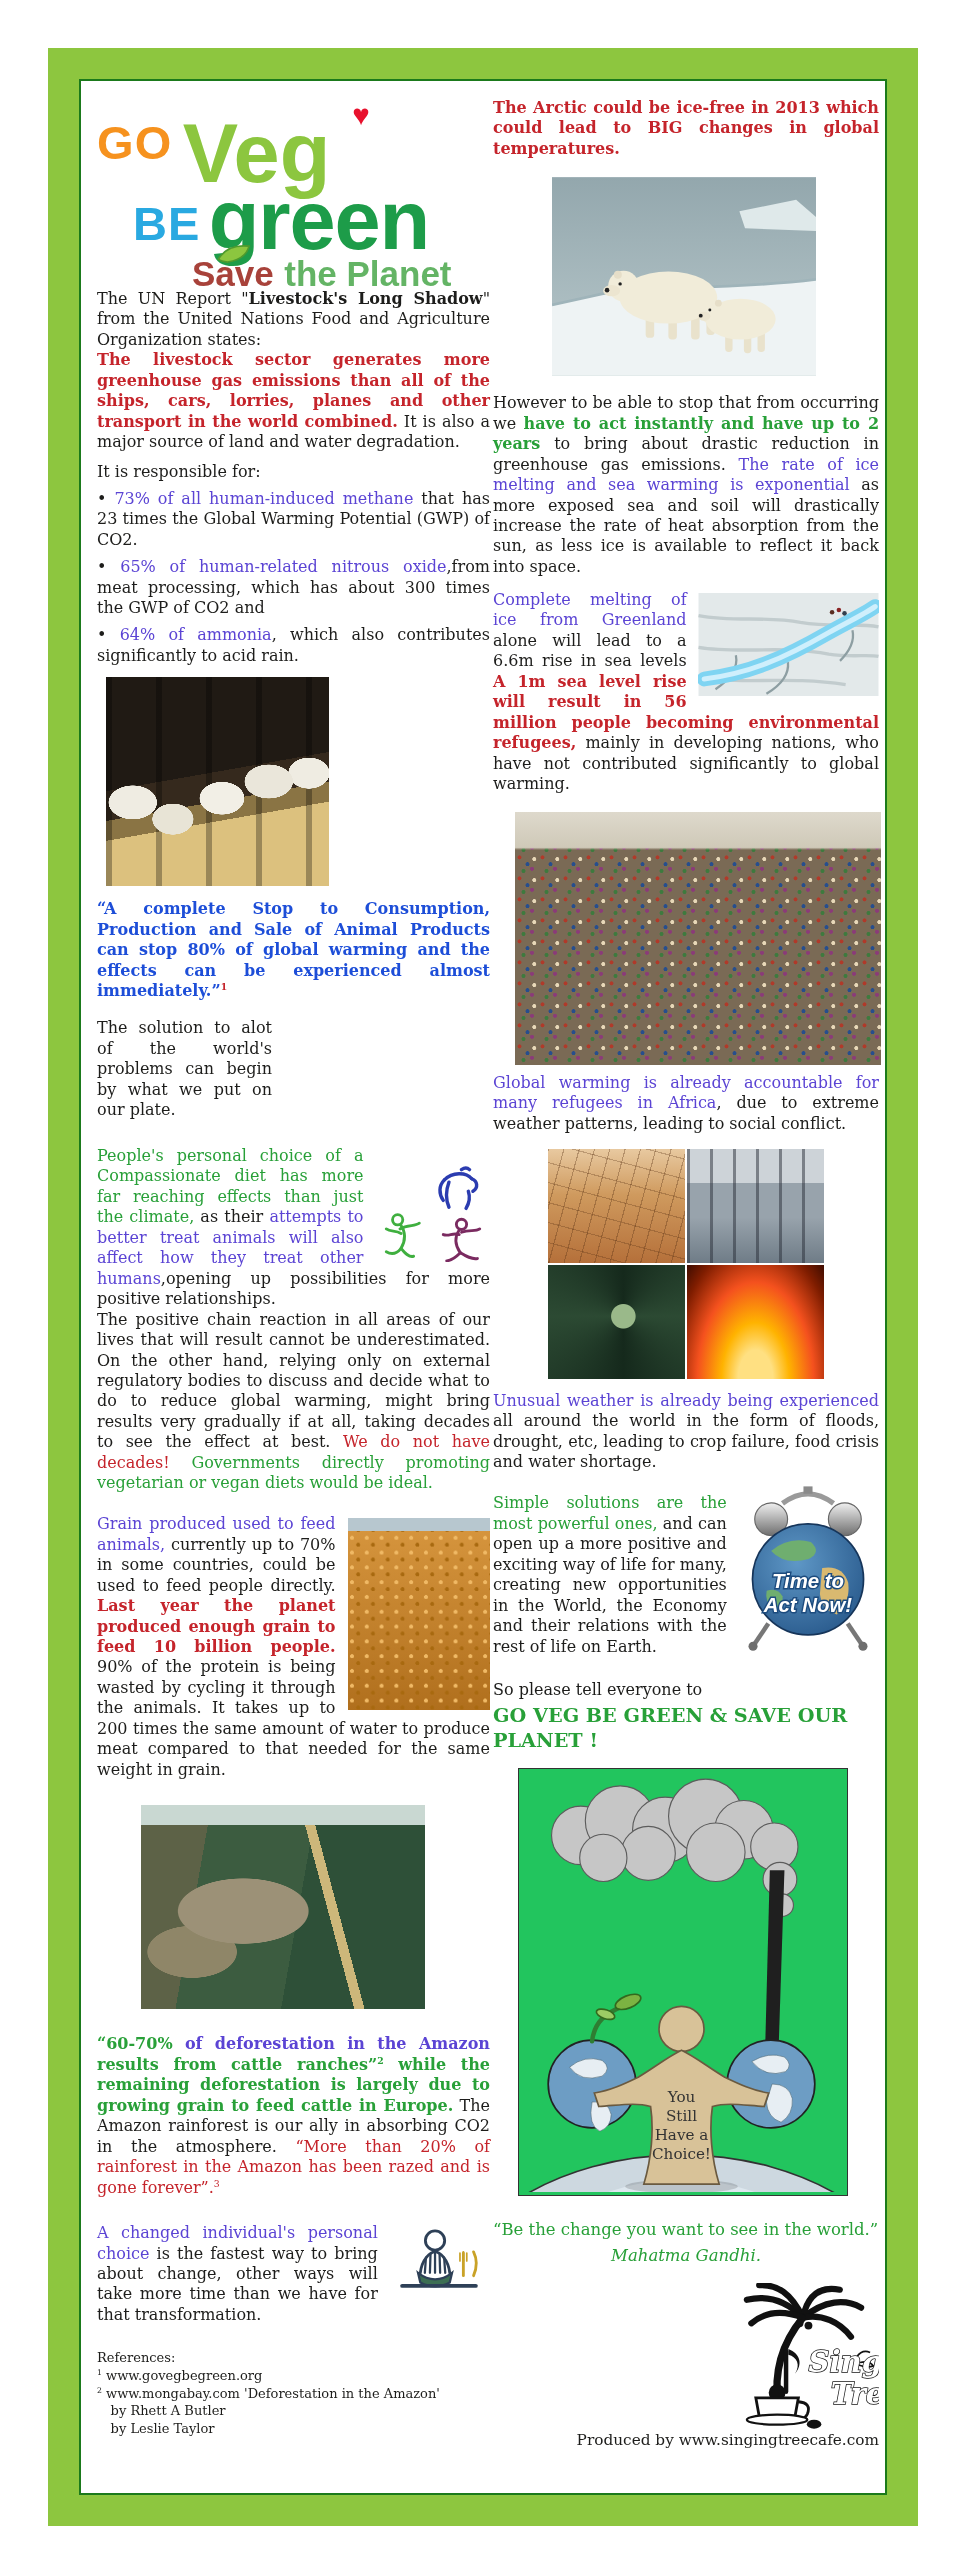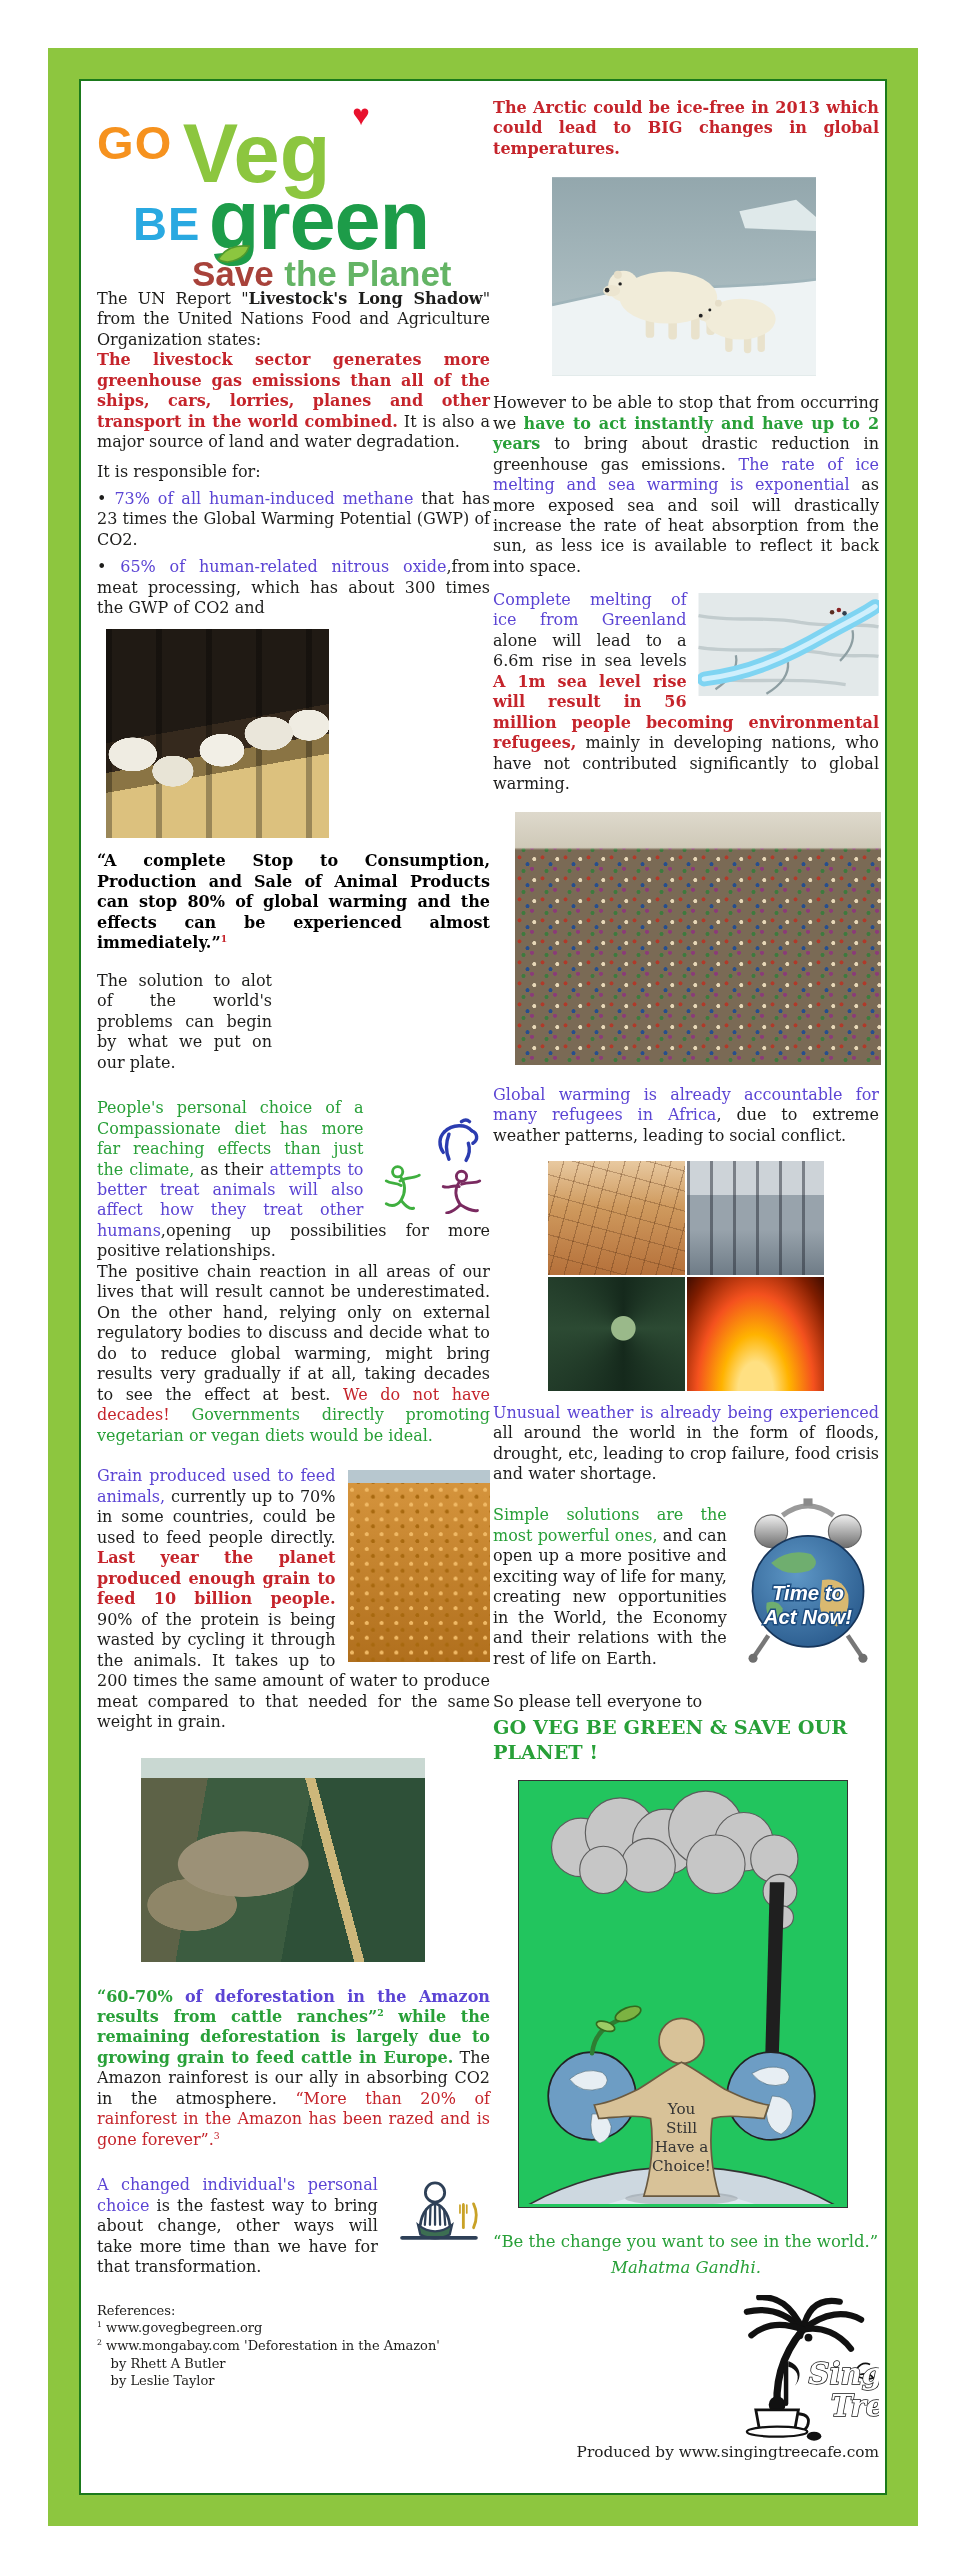--- a/index.html
+++ b/index.html
@@ -104,21 +104,21 @@
   .doodle-dinner{float:right;margin:-4.5px 0 0 10.2px;}
 
   .refs{clear:both;margin-top:25px;font-size:13px;line-height:1.26;color:#1d1d1b;}
   .refs .ref-line{margin-top:1.1px;}
   .refs sup{font-size:60%;}
   .ref-cont{margin-left:13.6px;}
 
   
   .bear{margin:18px 0 0 59px;}
   .greenland{float:right;margin:3.4px 0 5.7px 11.4px;}
-  .global-p{margin-top:20px;}
+  .global-p{margin-top:8px;}
   .unusual-p{margin-top:12.5px;}
   .simple-p{margin-top:20.4px;}
   .clockwrap{float:right;margin:-10.2px 0 3.4px 10.2px;}
   .cartoon-frame{width:328px;height:426px;border:1.7px solid #333;margin:14.8px 0 0 25px;background:#22c55e;}
   .gandhi{margin-top:23px;color:#28a038;font-size:16.5px;line-height:1.3;}
   .gandhi .author{text-align:center;font-style:italic;margin-top:4.5px;}
   .brand{margin-top:17px;text-align:right;}
   .produced{font-size:15.3px;color:#1d1d1b;text-align:right;margin-top:-3.4px;}
 </style>
 </head>
@@ -146,24 +146,25 @@
           <div class="lg-row3">
             <span class="lg-save">Save</span>
             <span class="lg-planet">the Planet</span>
           </div>
         </div>
 
         <p class="bp" style="margin-top:25px"><span>The UN Report "</span><span class="b">Livestock's Long Shadow</span><span>" from the United Nations Food and Agriculture Organization states:</span><br><span class="b" style="color: rgb(197, 36, 43);">The livestock sector generates more greenhouse gas emissions than all of the ships, cars, lorries, planes and other transport in the world combined.</span><span> It is also a major source of land and water degradation.</span></p>
         <p class="bp" style="margin-top:9px">It is responsible for:</p>
         <p class="bp" style="margin-top:6.8px"><span>• </span><span style="color: rgb(91, 68, 212);">73% of all human-induced methane</span><span> that has 23 times the Global Warming Potential (GWP) of CO2.</span></p>
         <p class="bp" style="margin-top:6.8px"><span>• </span><span style="color: rgb(91, 68, 212);">65% of human-related nitrous oxide</span><span>,from meat processing, which has about 300 times the GWP of CO2 and</span></p>
+        <p class="bp" style="margin-top:6.8px"><span>• </span><span style="color: rgb(91, 68, 212);">64% of ammonia</span><span>, which also contributes significantly to acid rain.</span></p>
 
         <div class="photo cows"></div>
 
-        <p class="bp quote"><span class="b" style="color: #000000;">“A complete Stop to Consumption, Production and Sale of Animal Products can stop 80% of global warming and the effects can be experienced almost immediately.”</span><sup class="b" style="color: rgb(197, 36, 43);">1</sup></p>
+        <p class="bp quote"><span class="b" style="color: #1d4ed8;">“A complete Stop to Consumption, Production and Sale of Animal Products can stop 80% of global warming and the effects can be experienced almost immediately.”</span><sup class="b" style="color: rgb(197, 36, 43);">1</sup></p>
 
         <div class="meats-row">
           <p class="bp solution"><span>The solution to alot of the world's problems can begin by what we put on our plate.</span></p>
         </div>
 
         <p class="bp compassion">
           <svg class="doodle-people" width="114" height="97" viewBox="0 0 200 170">
             <g fill="none" stroke-linecap="round">
               <g stroke="#2b3cb0" stroke-width="6">
                 <path d="M120,26 C134,12 158,12 168,24"></path>

